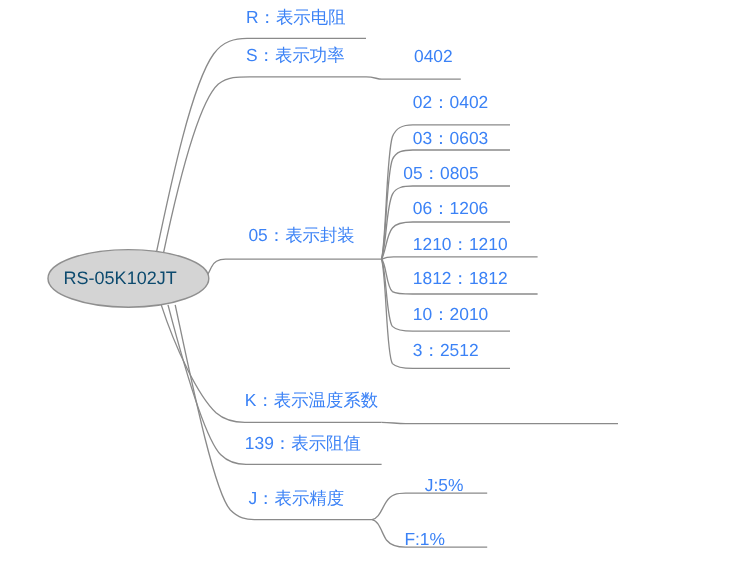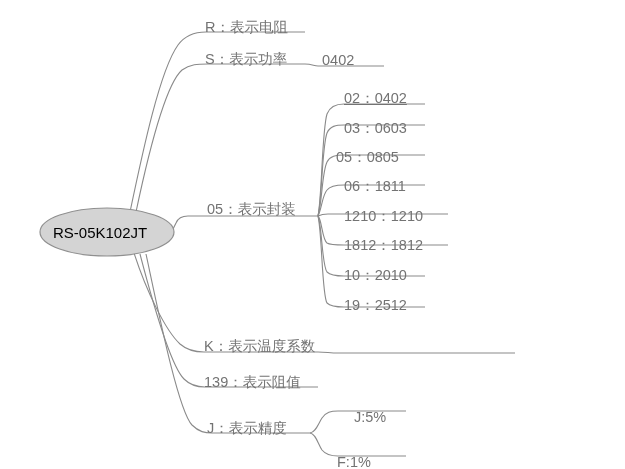--- a/index.html
+++ b/index.html
@@ -28,34 +28,33 @@
     stroke-width: 1.1;
   }
   .root-ellipse {
     fill: #d4d4d4;
     stroke: #8f8f8f;
     stroke-width: 1.2;
   }
   .node-label {
     position: absolute;
     white-space: nowrap;
-    color: #737373;
+    color: #3b82f6;
     line-height: 1;
-    margin-top: 12px;
   }
   .lvl1 {
     font-size: 14.5px;
   }
   .lvl2 {
     font-size: 14.5px;
   }
   .root-label {
     position: absolute;
     white-space: nowrap;
-    color: #000000;
+    color: #0c4a6e;
     font-size: 15px;
     line-height: 1;
   }
 </style>
 </head>
 <body>
 
 <div id="canvas">
 
   <svg id="edges" viewBox="0 0 625 469" xmlns="http://www.w3.org/2000/svg">
@@ -98,28 +97,28 @@
   <div class="node-label lvl1" style="left:205px; top:40px;">S：表示功率</div>
 
   <div class="node-label lvl1" style="left:207px; top:190px;">05：表示封装</div>
 
   <div class="node-label lvl1" style="left:204px; top:327px;">K：表示温度系数</div>
 
   <div class="node-label lvl1" style="left:204px; top:363px;">139：表示阻值</div>
 
   <div class="node-label lvl1" style="left:207px; top:409px;">J：表示精度</div>
 
-  <div class="node-label lvl2" style="left:322px; top:41px;">0402</div>
+  <div class="node-label lvl2" style="left:345px; top:41px;">0402</div>
 
-  <div class="node-label lvl2" style="left:344px; top:79px;text-decoration:underline;">02：0402</div>
+  <div class="node-label lvl2" style="left:344px; top:79px;">02：0402</div>
   <div class="node-label lvl2" style="left:344px; top:109px;">03：0603</div>
   <div class="node-label lvl2" style="left:336px; top:138px;">05：0805</div>
-  <div class="node-label lvl2" style="left:344px; top:167px;">06：1811</div>
+  <div class="node-label lvl2" style="left:344px; top:167px;">06：1206</div>
   <div class="node-label lvl2" style="left:344px; top:197px;">1210：1210</div>
   <div class="node-label lvl2" style="left:344px; top:226px;text-align:center;">1812：1812</div>
   <div class="node-label lvl2" style="left:344px; top:256px;">10：2010</div>
-  <div class="node-label lvl2" style="left:344px; top:286px;">19：2512</div>
+  <div class="node-label lvl2" style="left:344px; top:286px;">3：2512</div>
 
 
   <div class="node-label lvl2" style="left:354px; top:398px;">J:5%</div>
   <div class="node-label lvl2" style="left:337px; top:443px;">F:1%</div>
 
 </div>
 
 </body></html>

